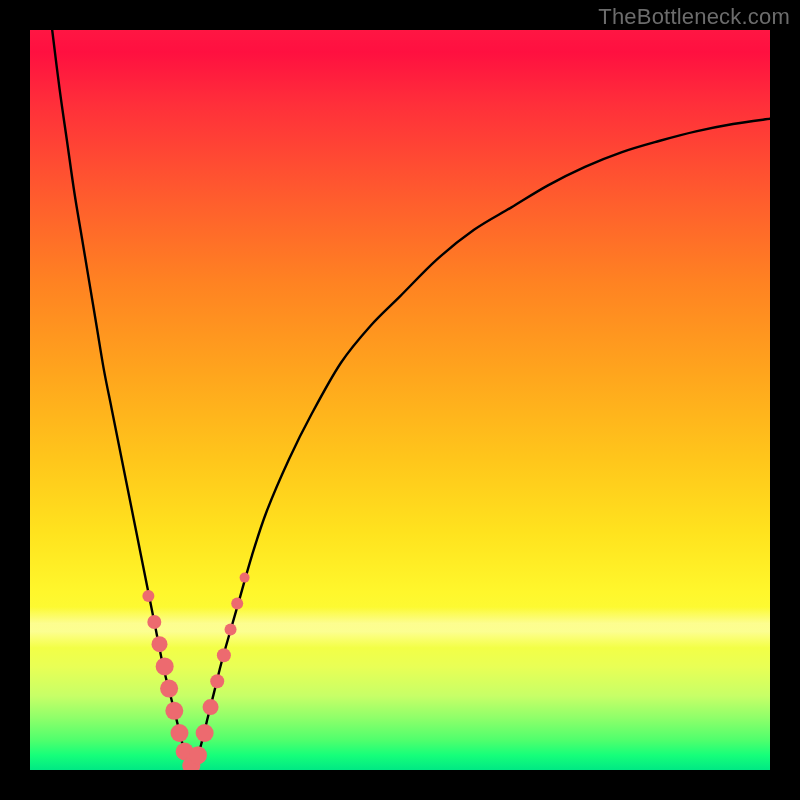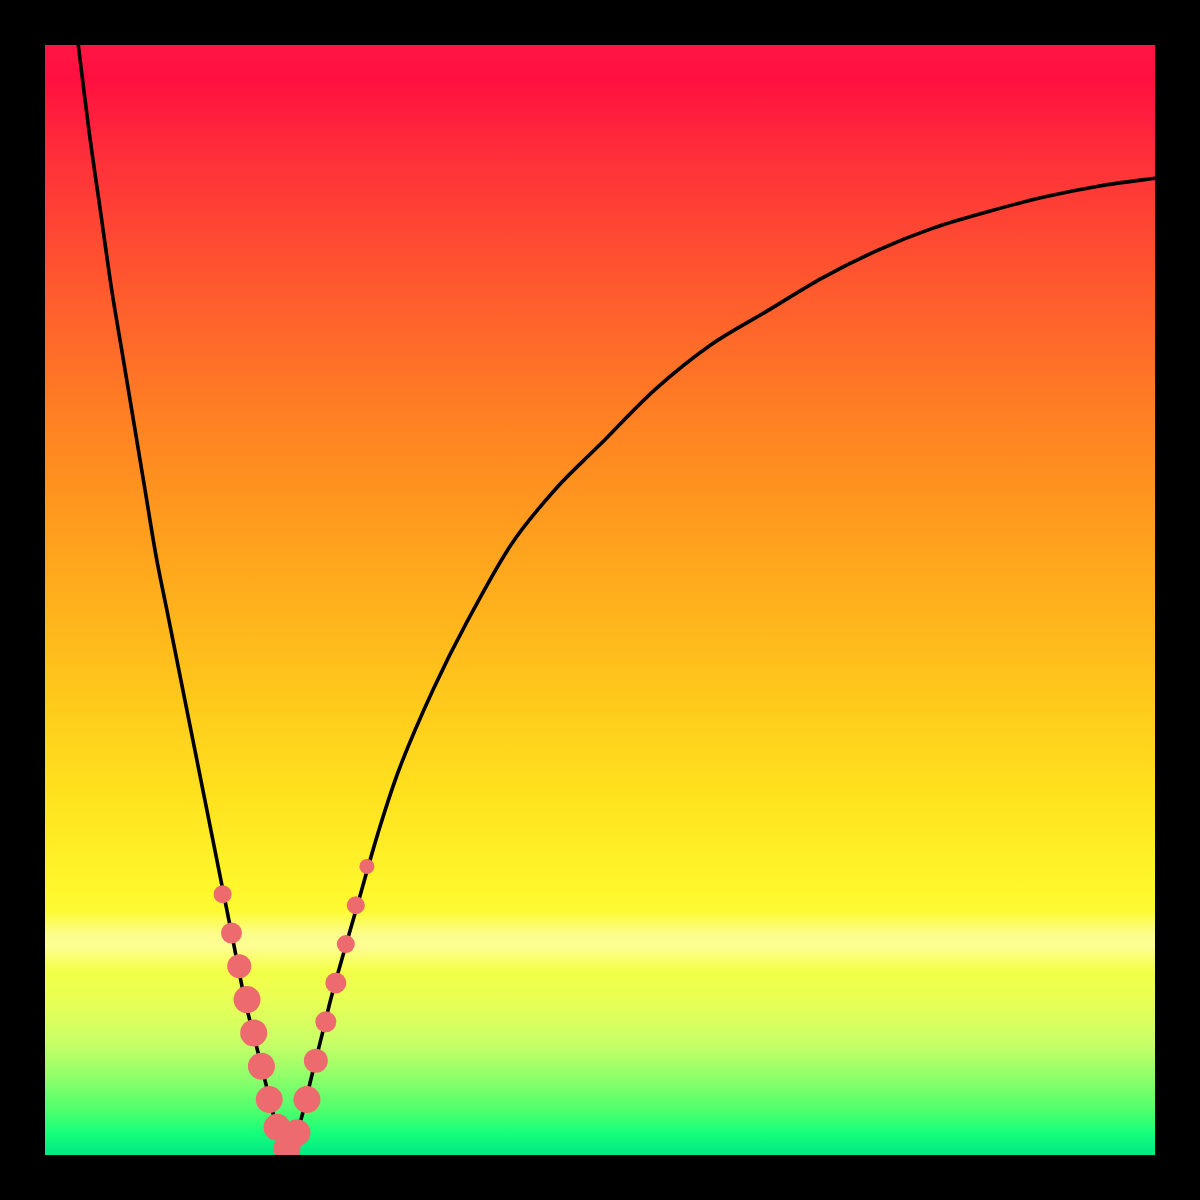--- a/index.html
+++ b/index.html
@@ -98,13 +98,14 @@
           <circle cx="174.64000000000001" cy="703" r="9" fill="#ed6a6f"></circle>
           <circle cx="180.56" cy="677.1" r="8" fill="#ed6a6f"></circle>
           <circle cx="187.22" cy="651.2" r="7" fill="#ed6a6f"></circle>
           <circle cx="193.88" cy="625.3" r="7" fill="#ed6a6f"></circle>
           <circle cx="200.54000000000002" cy="599.4" r="6" fill="#ed6a6f"></circle>
           <circle cx="207.20000000000002" cy="573.5" r="6" fill="#ed6a6f"></circle>
           <circle cx="214.6" cy="547.6" r="5" fill="#ed6a6f"></circle>
         </g>
     </svg>
   </div>
+  <div class="watermark">TheBottleneck.com</div>
 </div>
 
 </body></html>

